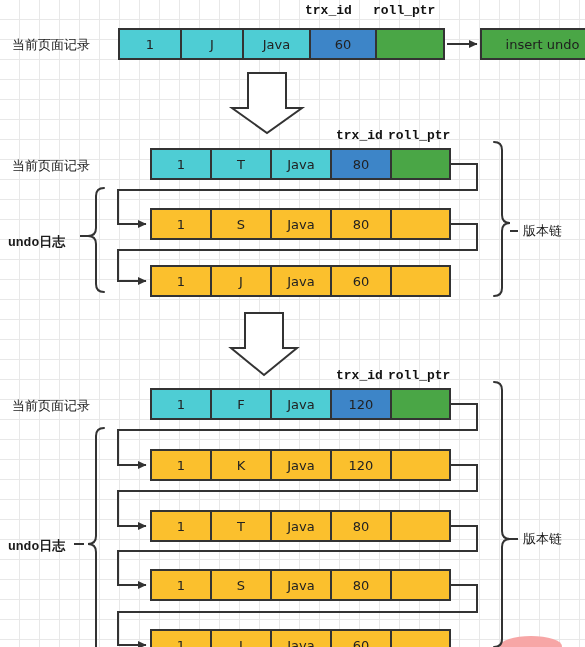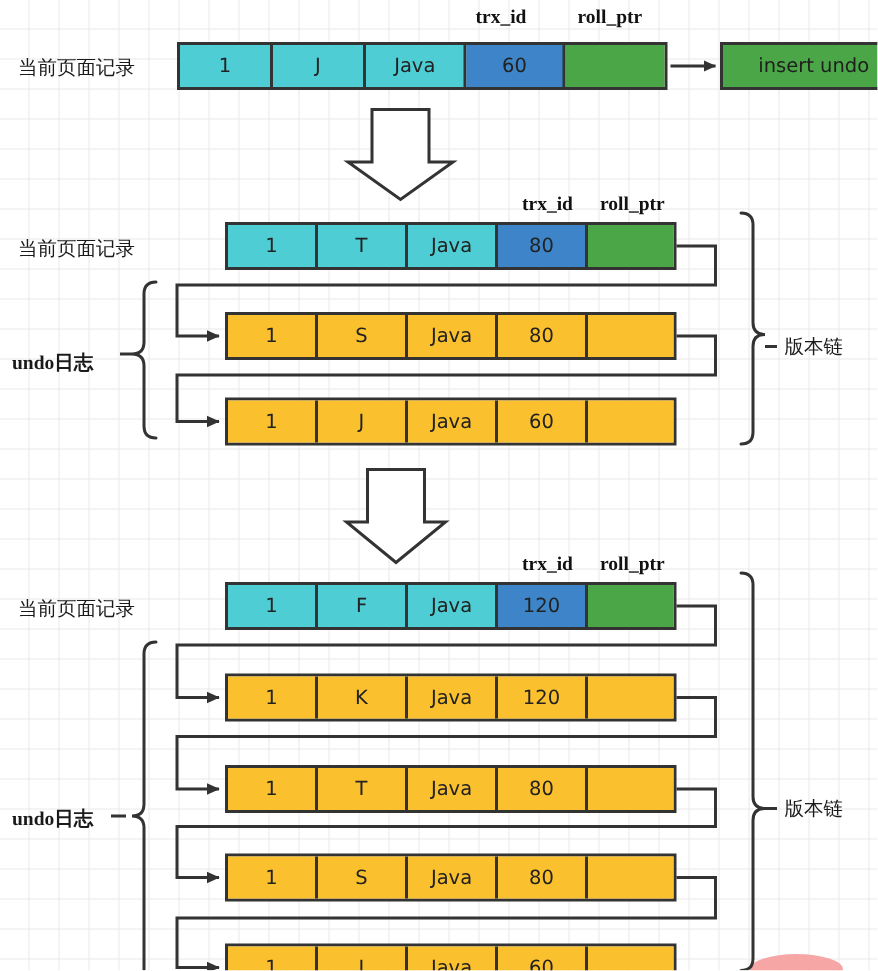--- a/index.html
+++ b/index.html
@@ -24,32 +24,31 @@
     background-position: -1px -1px;
     overflow: hidden;
   }
 
   
   .side-label {
     position: absolute;
     font-size: 13px;
     color: #1a1a1a;
     white-space: nowrap;
-    font-family: Liberation Serif, serif;
+    font-family: Liberation Mono, monospace;
   }
   .side-label.bold { font-weight: bold; }
 
   .col-head {
     position: absolute;
     font-size: 13px;
     font-weight: bold;
     color: #111111;
     white-space: nowrap;
-    font-family: Liberation Serif, serif;
-    margin-left: 12px;
+    font-family: Liberation Mono, monospace;
   }
 
   
   .record {
     position: absolute;
     display: flex;
     height: 32px;
     border: 2px solid #333333;
     box-sizing: border-box;
   }

